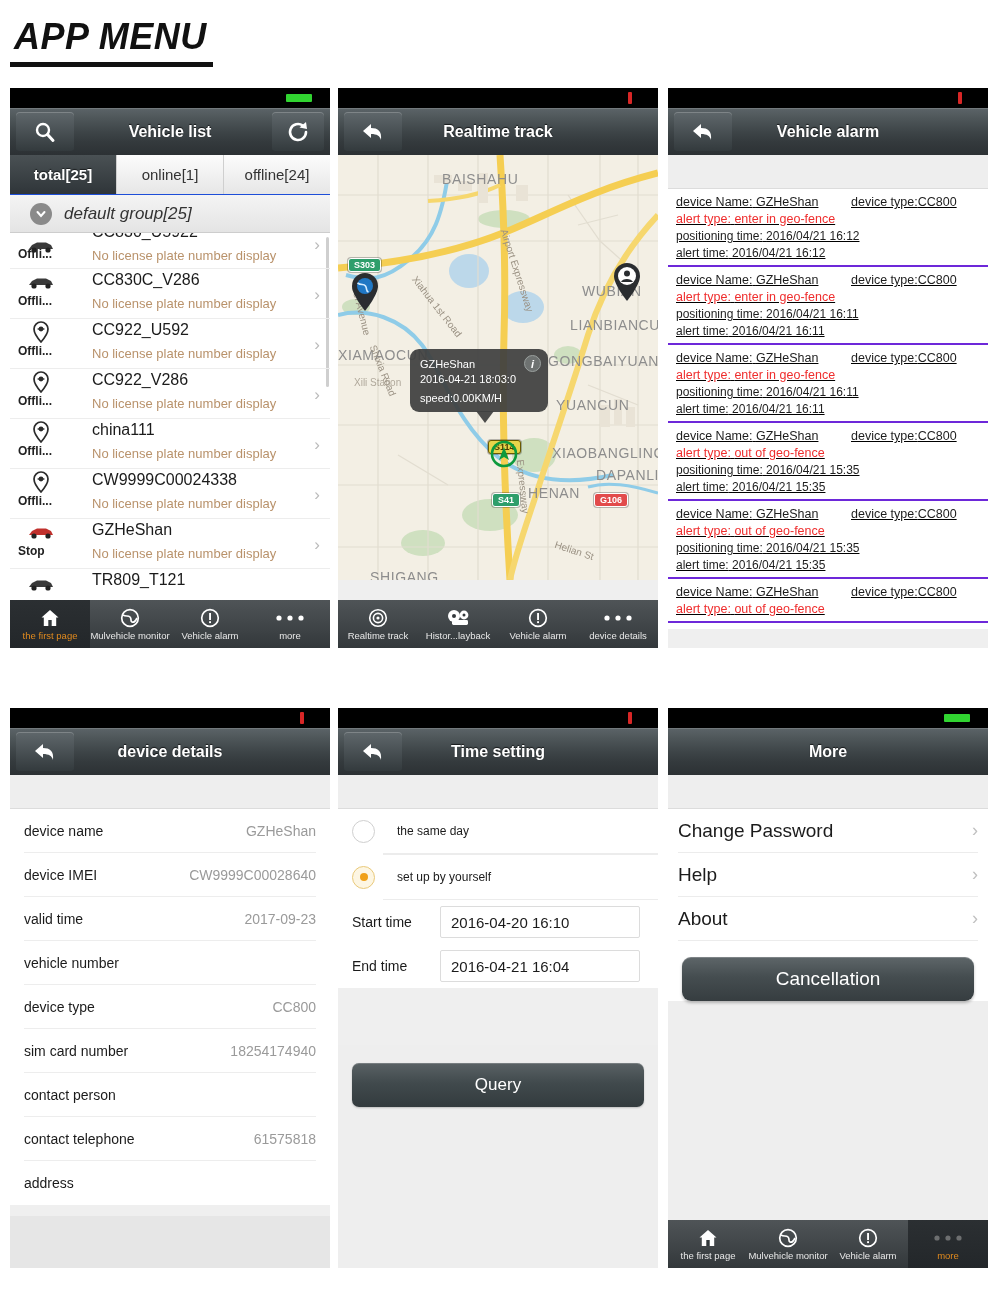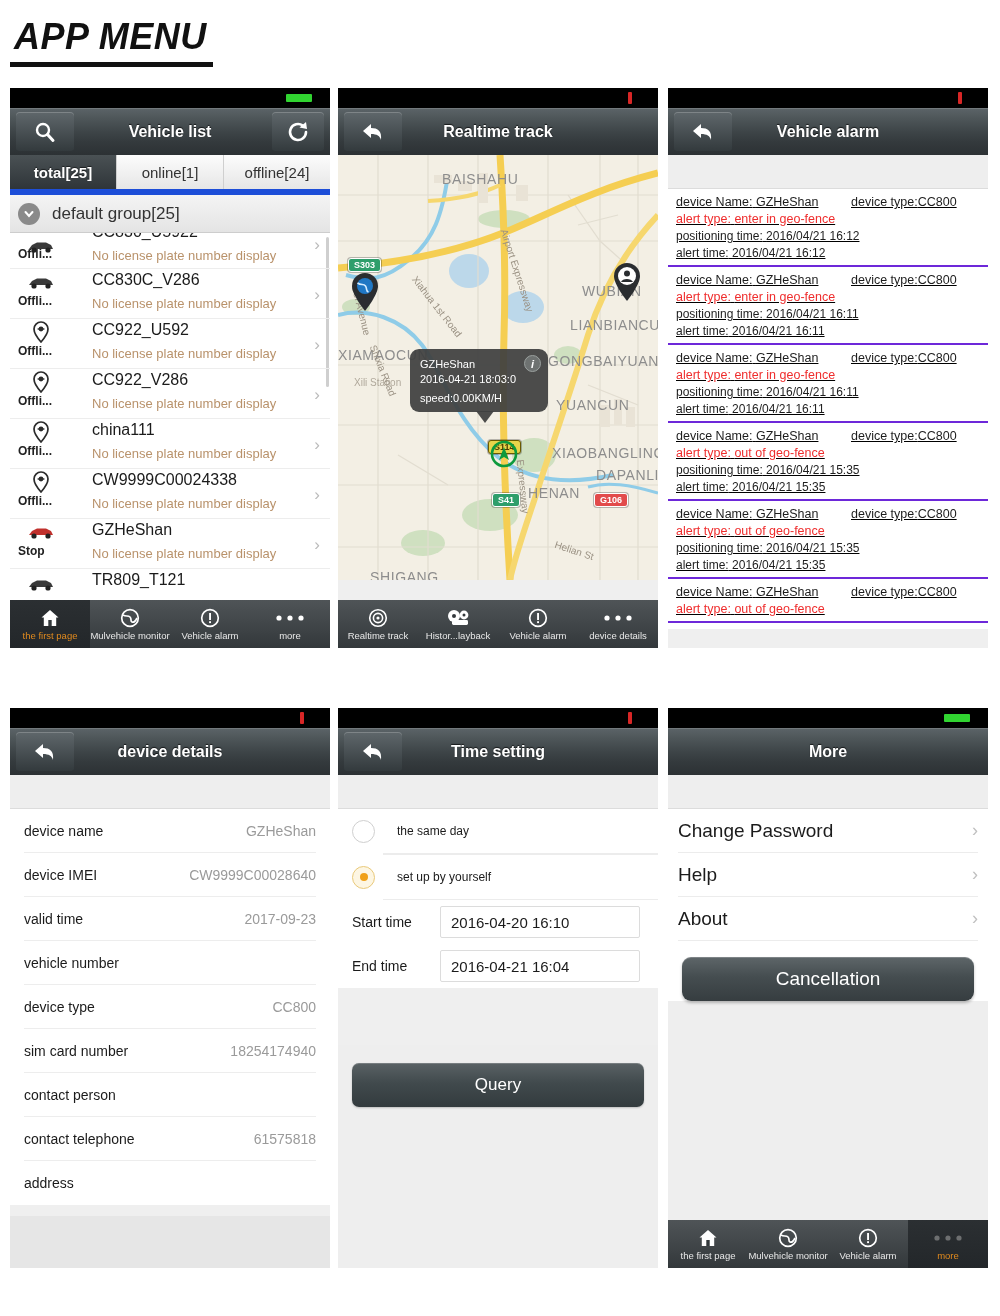--- a/index.html
+++ b/index.html
@@ -80,41 +80,42 @@
     position: absolute; right: 6px; top: 4px;
     width: 52px; height: 39px;
     background: linear-gradient(to bottom,#5f676b,#333a3d);
     border-radius: 4px;
     display:flex;align-items:center;justify-content:center;
     box-shadow: inset 0 1px 0 rgba(255,255,255,.2);
   }
   .tb-btn-left svg, .tb-btn-right svg { display:block; }
 
   
-  .tabstrip { display: flex; height: 40px; border-bottom: 6px solid #1d4ed8; }
+  .tabstrip { display: flex; height: 40px; border-bottom: 1px solid #1d4ed8; }
   .tab {
     flex: 1; display:flex; align-items:center; justify-content:center;
     font-size: 15px;
     background: linear-gradient(to bottom,#fcfcfc,#e6e6e6);
     color: #333;
     border-right: 1px solid #cfcfcf;
   }
   .tab:last-child { border-right: none; }
   .tab.active {
     background: linear-gradient(to bottom,#4a5154,#2f3539);
     color: #fff; font-weight: bold;
     text-shadow: 0 -1px 1px rgba(0,0,0,.6);
   }
 
   
   .grouphdr {
     height: 38px; display: flex; align-items: center;
     background: linear-gradient(to bottom,#f4f4f4,#e4e4e4);
     border-bottom: 1px solid #cdcdcd;
-    padding-left: 8px;
+    padding-left: 20px;
+    font-style: italic;
   }
   .grouphdr .chev-circle {
     width: 22px; height: 22px; border-radius: 50%;
     background: #8a8a8a; display:flex;align-items:center;justify-content:center;
     margin-right: 12px;
   }
   .grouphdr .label { font-size: 17px; color: #333; }
 
   
   .veh-scroll { height: 443px; background:#fff; overflow:hidden; position:relative; }

